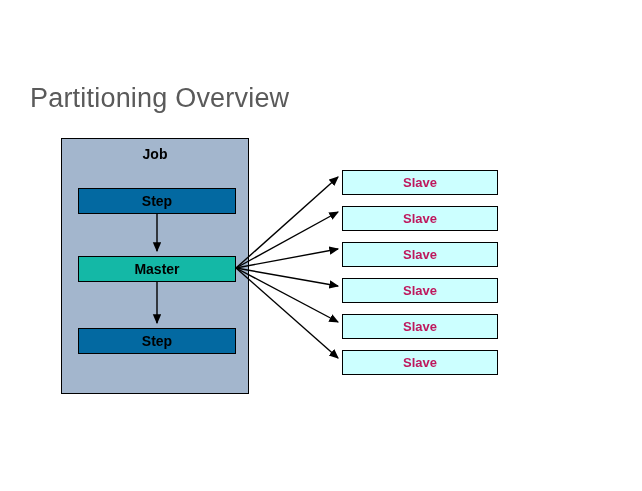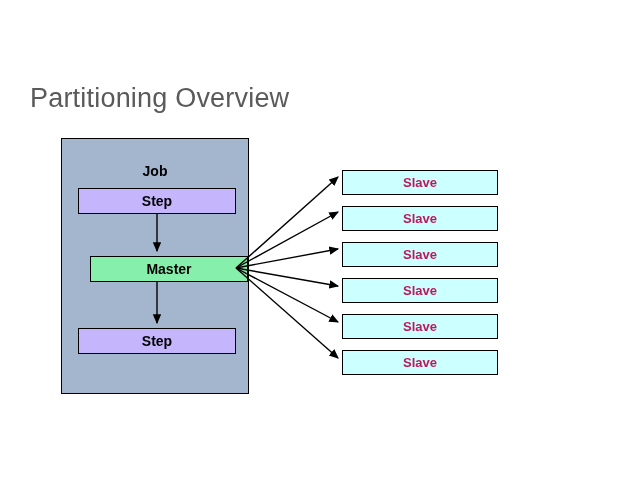--- a/index.html
+++ b/index.html
@@ -49,38 +49,37 @@
   }
   #job-label {
     position: absolute;
     left: 0;
     top: 7px;
     width: 100%;
     text-align: center;
     font-size: 14px;
     font-weight: bold;
     color: #000000;
-    margin-top: 17px;
   }
 
   
   .node-box {
     position: absolute;
     box-sizing: border-box;
     border: 1.5px solid #000000;
     font-size: 14px;
     font-weight: bold;
     color: #000000;
     display: flex;
     align-items: center;
     justify-content: center;
     line-height: 1;
   }
-  .cyan  { background: #c4b5fd; }
-  .pink  { background: #86efac; margin-left: 12px; }
+  .cyan  { background: #0369a1; }
+  .pink  { background: #14b8a6; }
 
   #step-top    { left: 78px;  top: 188px; width: 158px; height: 26px; }
   #master-box  { left: 78px;  top: 256px; width: 158px; height: 26px; }
   #step-bottom { left: 78px;  top: 328px; width: 158px; height: 26px; }
 
   
   .slave-box {
     position: absolute;
     left: 342px;
     width: 156px;

